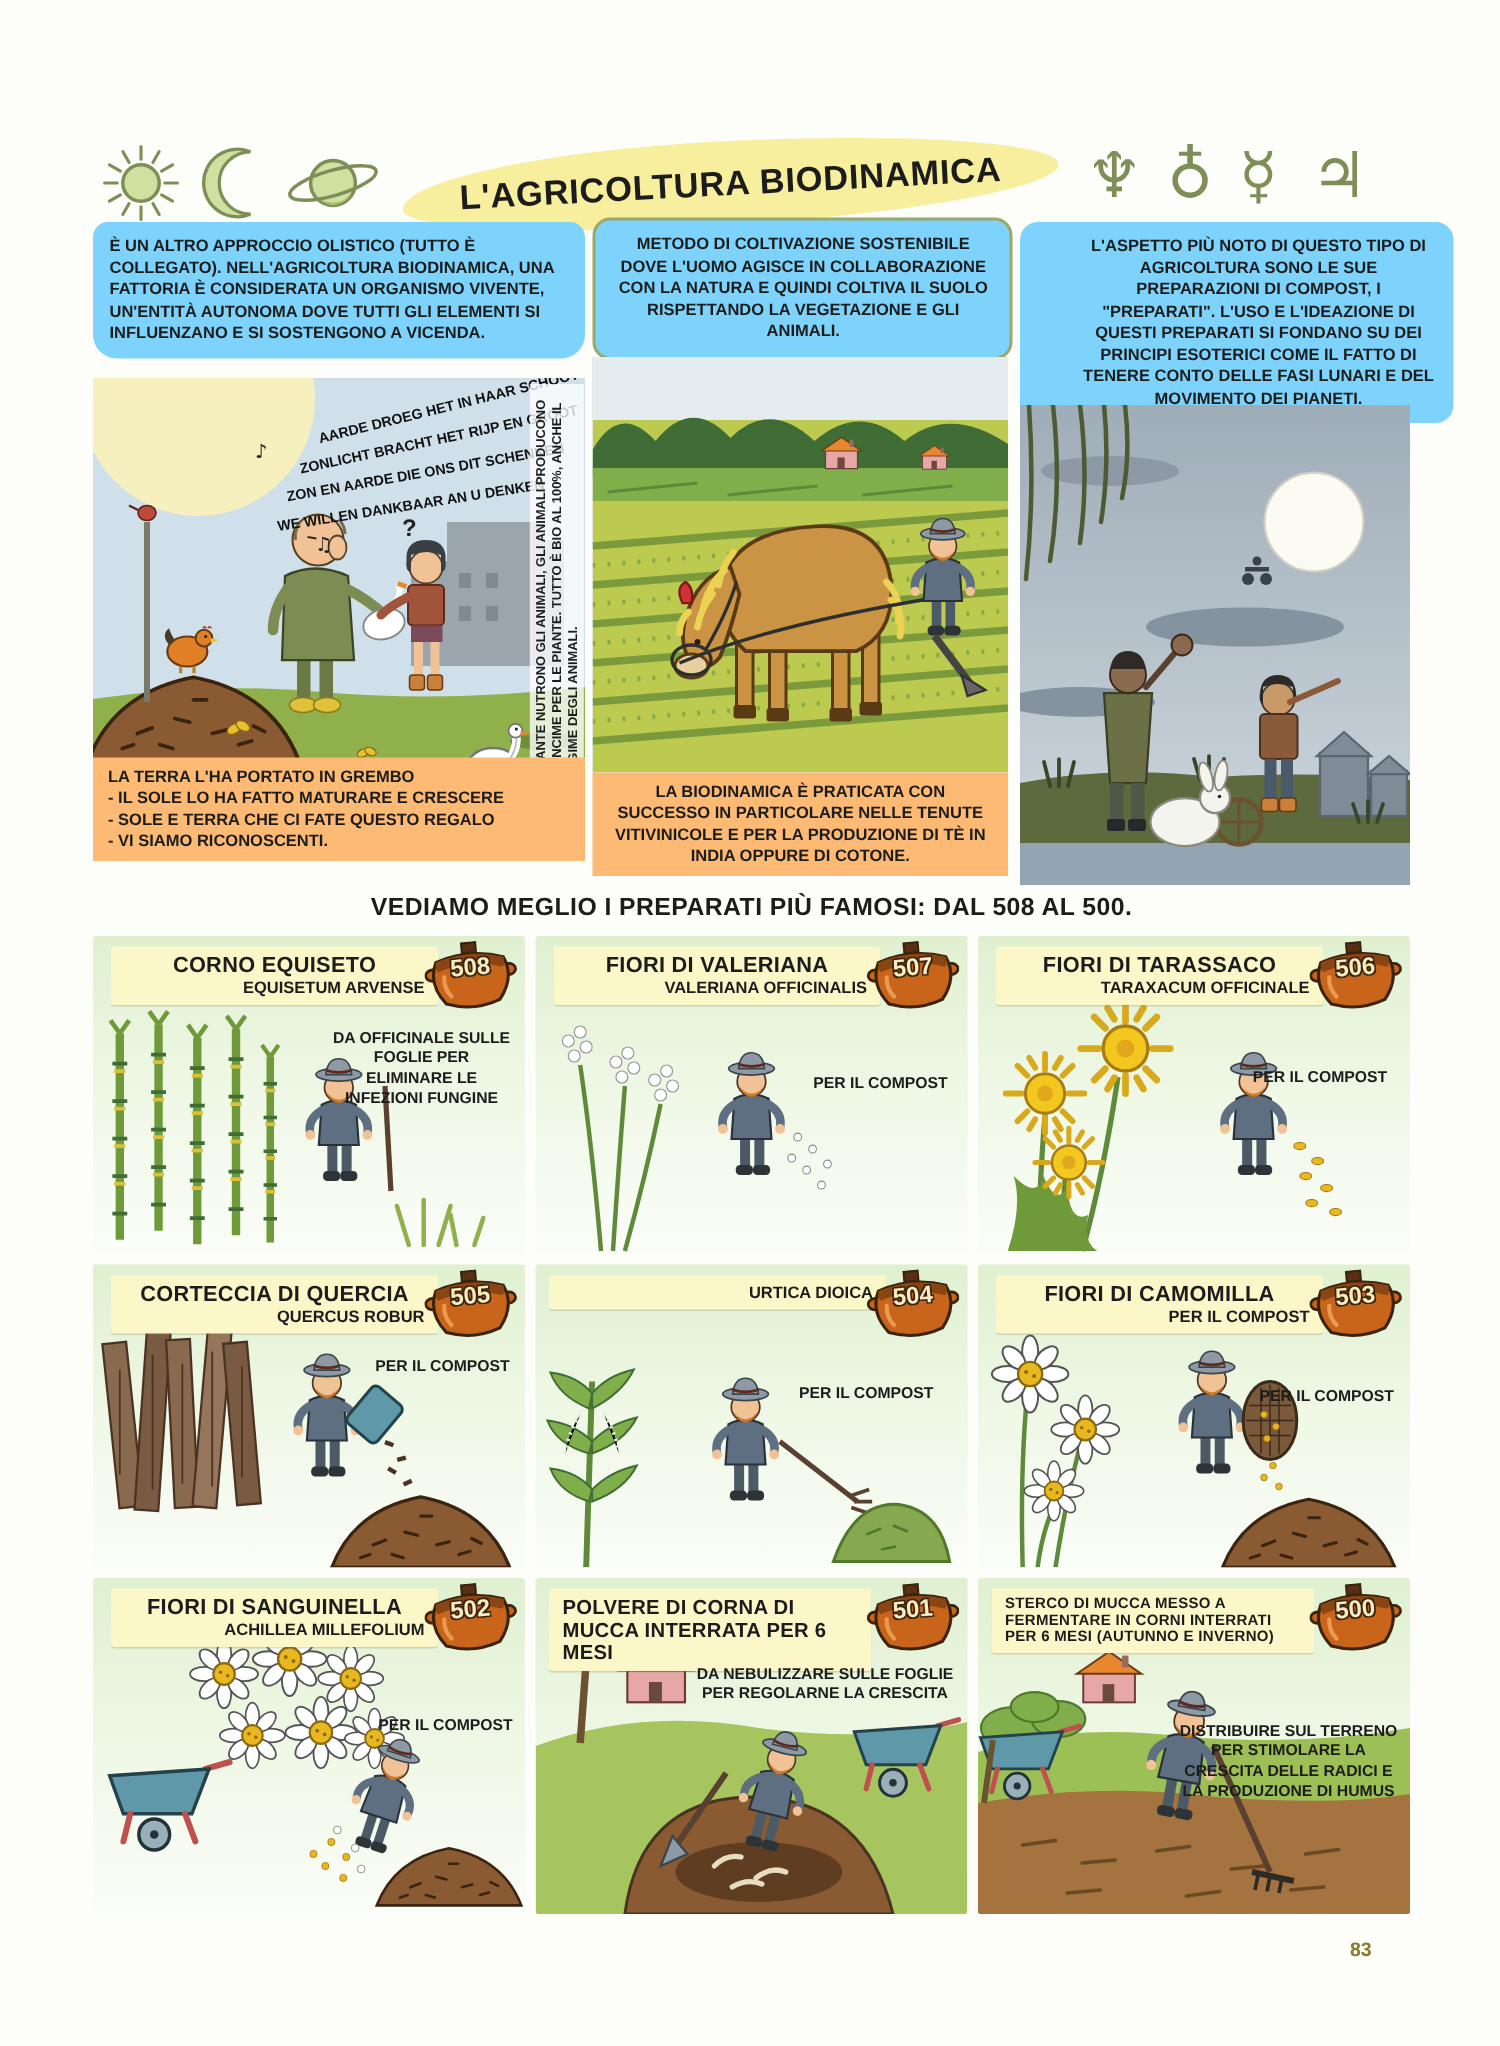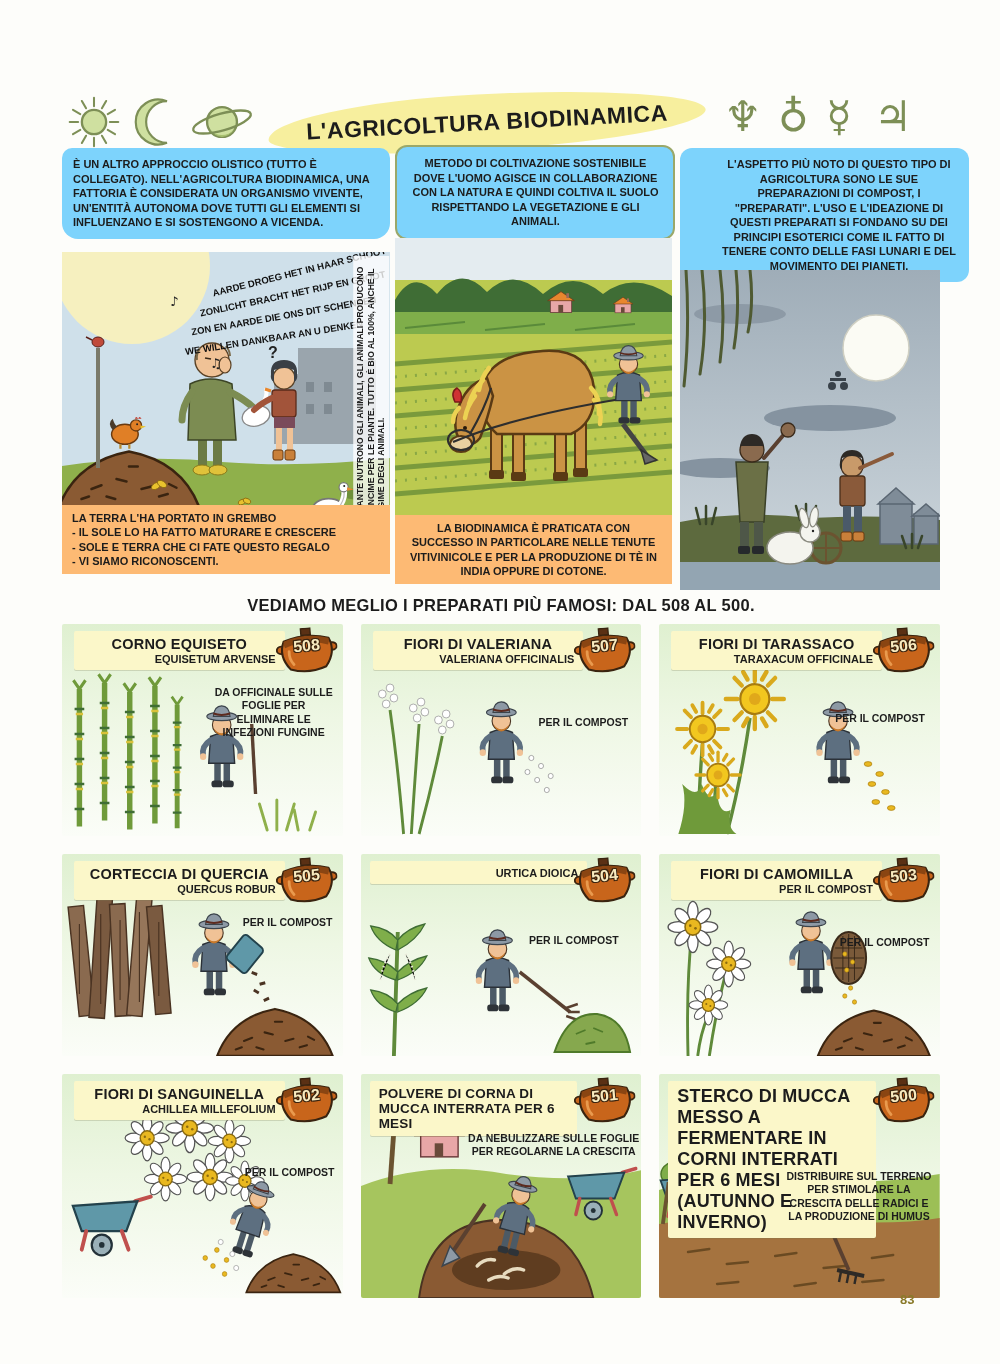--- a/index.html
+++ b/index.html
@@ -29,21 +29,21 @@
   .qmark{position:absolute;font-size:16px;font-weight:900;color:#222;}
   #sidenote{position:absolute;right:1px;top:4px;bottom:4px;writing-mode:vertical-rl;transform:rotate(180deg);
       font-size:8.6px;font-weight:700;line-height:1.25;background:rgba(255,255,255,.78);padding:3px 2px;text-align:left;}
   .cap{background:#fdba74;font-size:11px;font-weight:700;line-height:1.3;padding:6px 10px;}
   #cap1{left:62px;top:505px;width:308px;white-space:pre-line;}
   #cap2{left:395px;top:515px;width:257px;text-align:center;}
   
   #heading{left:62px;top:596px;width:878px;text-align:center;font-size:16.5px;font-weight:900;letter-spacing:.3px;}
   
   #grid{position:absolute;left:62px;top:624px;width:878px;display:grid;
-        grid-template-columns:repeat(3,1fr);grid-template-rows:212px 202px 224px;gap:18px;}
+        grid-template-columns:repeat(3,1fr);grid-template-rows:212px 202px 224px;gap:7px;}
   .prep{position:relative;overflow:hidden;border-radius:2px;
         background:linear-gradient(180deg,#dff0d0 0%,#eef7e4 45%,#fbfdf8 100%);}
   .scene{position:absolute;left:0;top:0;width:100%;height:100%;}
   .ptitle{position:absolute;top:7px;left:9px;background:#fbf7c9;padding:5px 9px;border-radius:2px;z-index:2;
           box-shadow:0 1px 0 rgba(120,120,80,.25);}
   .pt1{font-size:14.5px;font-weight:900;letter-spacing:.2px;}
   .pt2{font-size:11px;font-weight:700;text-align:right;margin-top:1px;}
   .pt2:empty{display:none;}
   .tcenter .ptitle{left:12px;right:58px;text-align:center;}
   .tleft .ptitle{left:9px;right:54px;text-align:left;}
@@ -757,21 +757,21 @@
         <g transform="rotate(10 140 140)">
           <use href="#sym-farmer" x="104" y="72" width="60" height="96"></use>
         </g>
         <path d="M158 112 L196 196" stroke="#5a4030" stroke-width="4"></path>
         <path d="M184 196 L212 202" stroke="#2e2a26" stroke-width="4"></path>
         <g stroke="#2e2a26" stroke-width="2.5">
             <path d="M188 198 l-2 10 M196 199 l-2 10 M204 200 l-2 10"></path>
           </g>
       </svg>
       <div class="ptitle" style="right:64px;">
-        <div class="pt1" style="font-size:18px;">STERCO DI MUCCA MESSO A FERMENTARE IN CORNI INTERRATI PER 6 MESI (AUTUNNO E INVERNO)</div>
+        <div class="pt1" style="font-size:10px;">STERCO DI MUCCA MESSO A FERMENTARE IN CORNI INTERRATI PER 6 MESI (AUTUNNO E INVERNO)</div>
 
       </div>
       <div class="badge">
         <svg viewBox="0 0 66 50">
             <use href="#sym-pot"></use>
           </svg>
         <span class="bnum">500</span>
       </div>
       <div class="pnote">DISTRIBUIRE SUL TERRENO PER STIMOLARE LA CRESCITA DELLE RADICI E LA PRODUZIONE DI HUMUS</div>
     </div>

